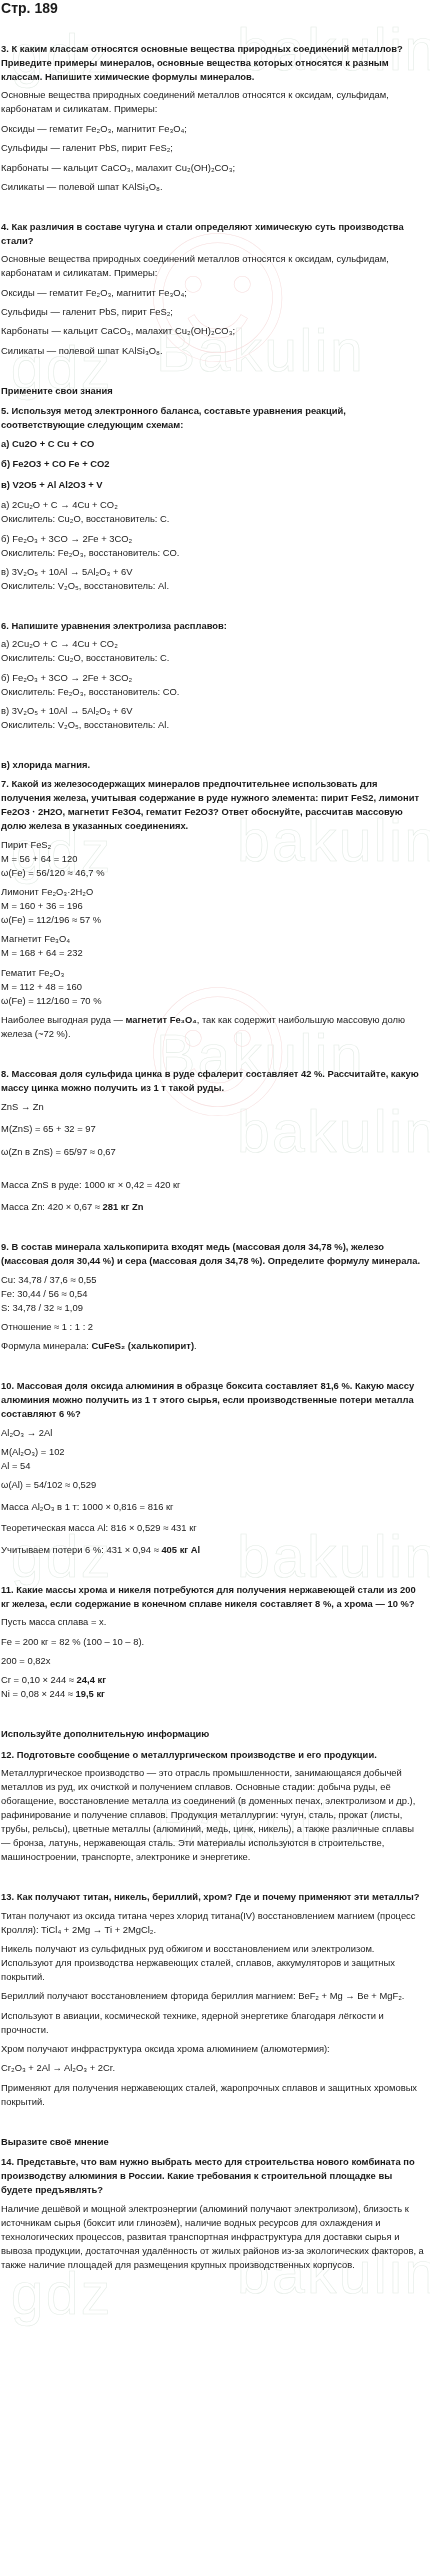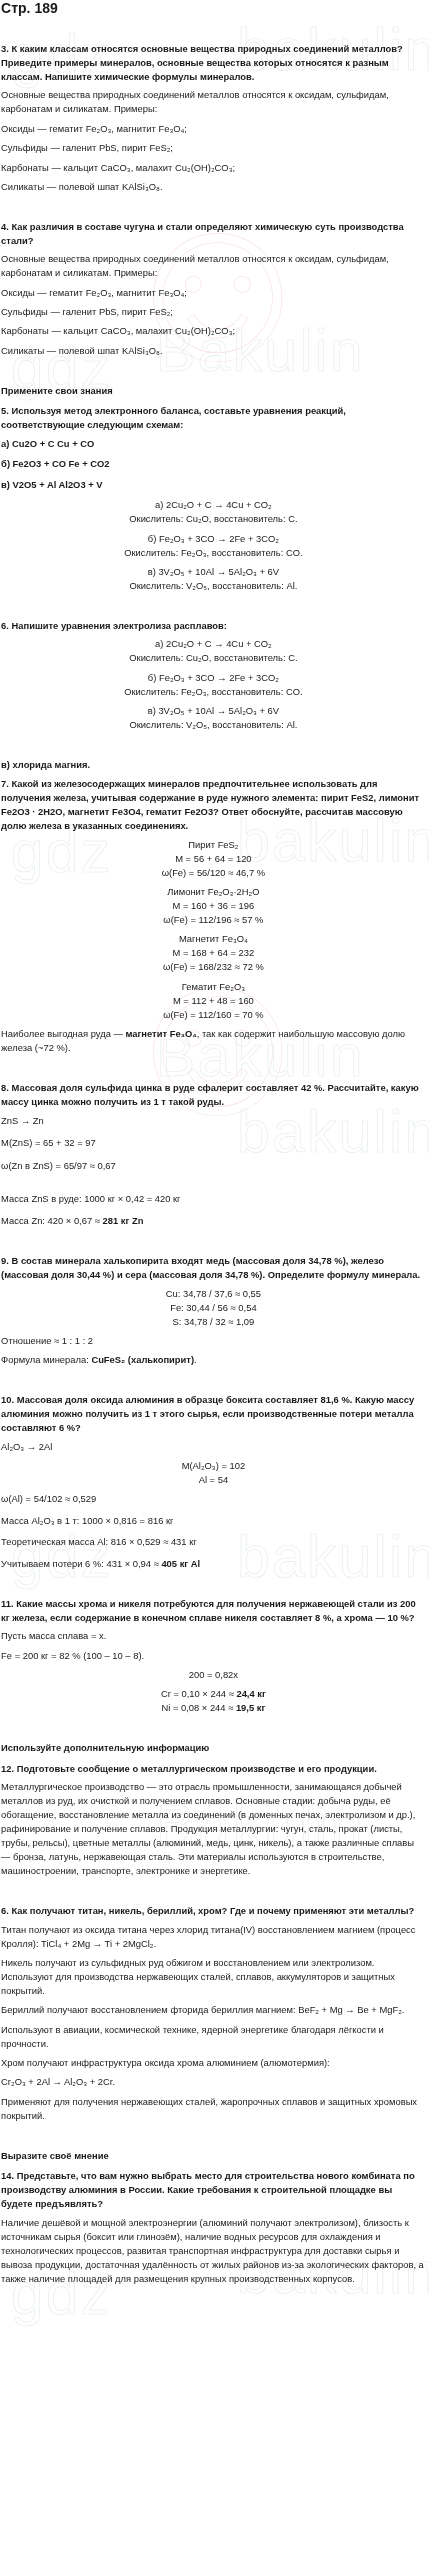--- a/index.html
+++ b/index.html
@@ -36,21 +36,21 @@
   .section { margin-bottom: 26px; }
   .section.tight { margin-bottom: 4.3px; }
   .q {
     font-weight: bold; margin: 0 0 4.3px 0; line-height: 14px;
   }
   .group-title {
     font-weight: bold; margin: 0 0 6.5px 0;
   }
   .p { margin: 0 0 5.4px 0; }
   .p.nomb { margin-bottom: 0; }
-  .lines .line { display: block; text-align: center; }
+  .lines .line { display: block; }
   b, .b { font-weight: bold; }
 </style>
 </head>
 <body>
 
 <div class="watermark-layer">
   <div class="wm" style="left:10.8px;top:21.5px">gdz</div>
   <div class="wm" style="left:237px;top:16px">bakulin</div>
   <div class="wm" style="left:10.8px;top:334px">gdz</div>
   <div class="wm" style="left:156px;top:317px">Bakulin</div>
@@ -136,21 +136,20 @@
       <span class="line">ω(Fe) = 56/120 ≈ 46,7 %</span>
     </div>
     <div class="p lines">
       <span class="line">Лимонит Fe₂O₃·2H₂O</span>
       <span class="line">M = 160 + 36 = 196</span>
       <span class="line">ω(Fe) = 112/196 ≈ 57 %</span>
     </div>
     <div class="p lines">
       <span class="line">Магнетит Fe₃O₄</span>
       <span class="line">M = 168 + 64 = 232</span>
-      <span class="line">ω(Fe) = 168/232 ≈ 72 %</span>
     </div>
     <div class="p lines">
       <span class="line">Гематит Fe₂O₃</span>
       <span class="line">M = 112 + 48 = 160</span>
       <span class="line">ω(Fe) = 112/160 = 70 %</span>
     </div>
     <div class="p"><span>Наиболее выгодная руда — </span><b>магнетит Fe₃O₄</b><span>, так как содержит наибольшую массовую долю железа (~72 %).</span></div>
   </div>
 
   <div class="section">
@@ -200,21 +199,21 @@
   </div>
 
   <div class="group-title">Используйте дополнительную информацию</div>
 
   <div class="section">
     <div class="q">12. Подготовьте сообщение о металлургическом производстве и его продукции.</div>
     <div class="p">Металлургическое производство — это отрасль промышленности, занимающаяся добычей металлов из руд, их очисткой и получением сплавов. Основные стадии: добыча руды, её обогащение, восстановление металла из соединений (в доменных печах, электролизом и др.), рафинирование и получение сплавов. Продукция металлургии: чугун, сталь, прокат (листы, трубы, рельсы), цветные металлы (алюминий, медь, цинк, никель), а также различные сплавы — бронза, латунь, нержавеющая сталь. Эти материалы используются в строительстве, машиностроении, транспорте, электронике и энергетике.</div>
   </div>
 
   <div class="section">
-    <div class="q">6. Как получают титан, никель, бериллий, хром? Где и почему применяют эти металлы?</div>
+    <div class="q">13. Как получают титан, никель, бериллий, хром? Где и почему применяют эти металлы?</div>
     <div class="p">Титан получают из оксида титана через хлорид титана(IV) восстановлением магнием (процесс Кролля): TiCl₄ + 2Mg → Ti + 2MgCl₂.</div>
     <div class="p">Никель получают из сульфидных руд обжигом и восстановлением или электролизом. Используют для производства нержавеющих сталей, сплавов, аккумуляторов и защитных покрытий.</div>
     <div class="p">Бериллий получают восстановлением фторида бериллия магнием: BeF₂ + Mg → Be + MgF₂.</div>
     <div class="p">Используют в авиации, космической технике, ядерной энергетике благодаря лёгкости и прочности.</div>
     <div class="p">Хром получают инфраструктура оксида хрома алюминием (алюмотермия):</div>
     <div class="p">Cr₂O₃ + 2Al → Al₂O₃ + 2Cr.</div>
     <div class="p">Применяют для получения нержавеющих сталей, жаропрочных сплавов и защитных хромовых покрытий.</div>
   </div>
 
   <div class="group-title">Выразите своё мнение</div>

